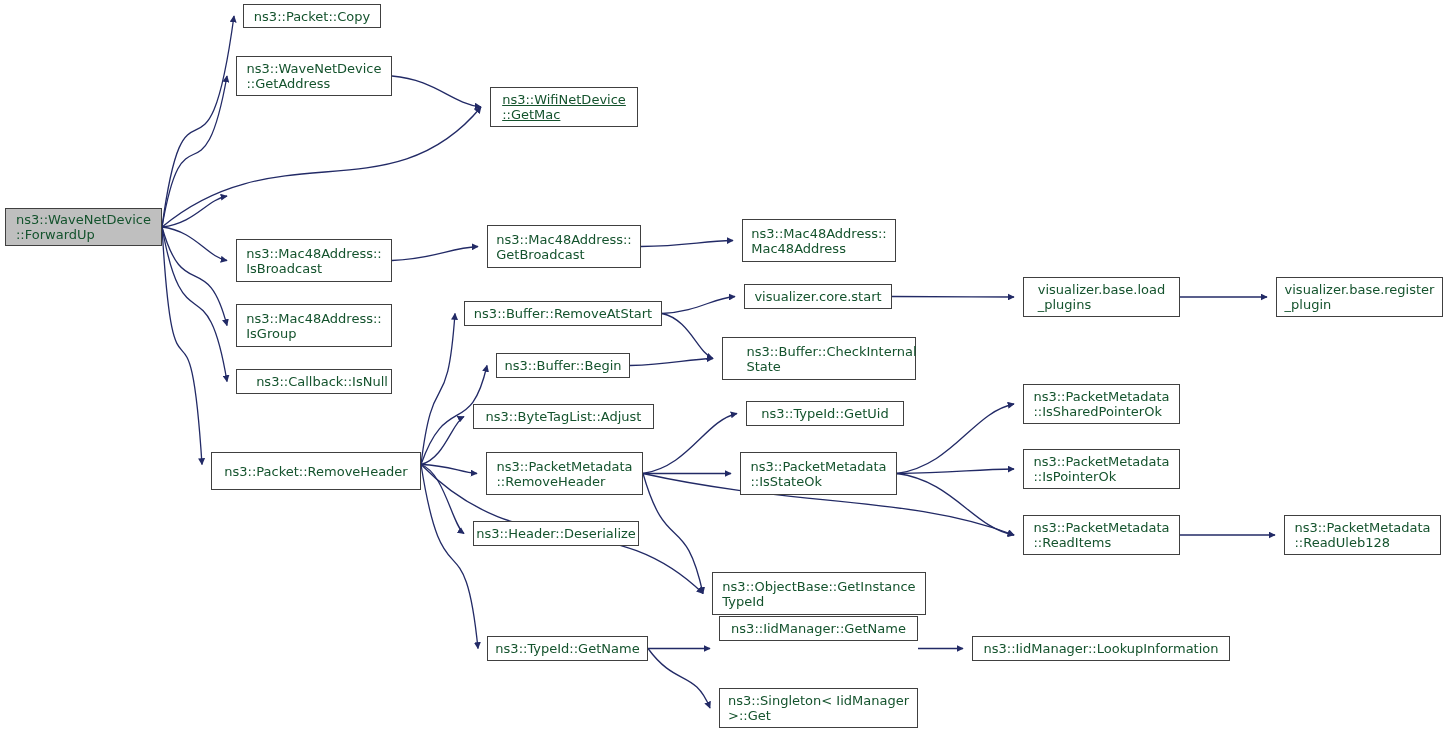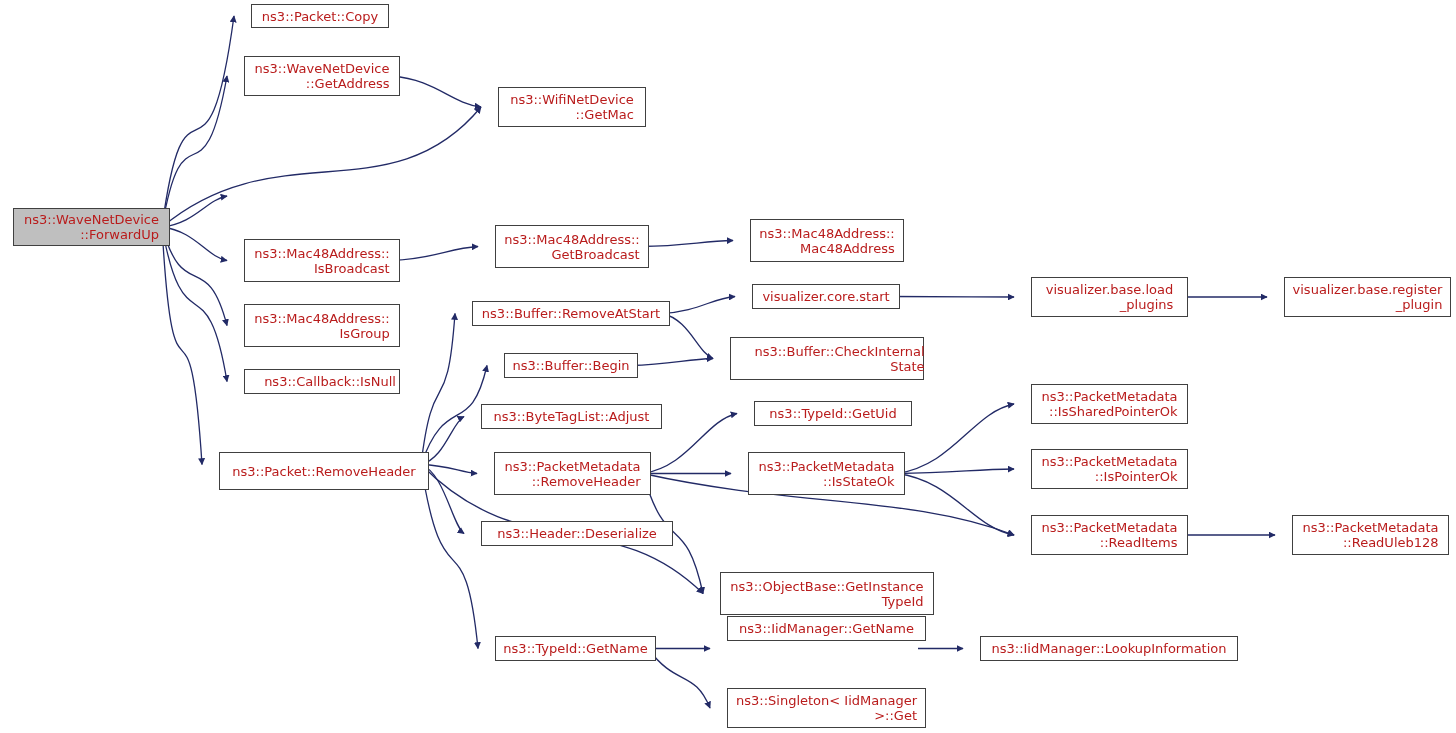--- a/index.html
+++ b/index.html
@@ -10,27 +10,26 @@
     font-family:"DejaVu Sans","Liberation Sans",sans-serif;
     overflow:hidden;
   }
   #edges{position:absolute;left:0;top:0;width:1456px;height:733px;pointer-events:none;}
   .node{
     position:absolute;
     box-sizing:border-box;
     border:1px solid #404040;
     background:#ffffff;
     display:flex;align-items:center;justify-content:center;
-    text-align:right;
-    color:#b91c1c;
+    text-align:left;
+    color:#14532d;
     font-size:13px;
     line-height:15px;
     white-space:pre-line;
     letter-spacing:0px;
-    margin-left:8px;
   }
   .node.root{
     background:#bfbfbf;
     border:1px solid #404040;
   }
   .node span{display:block;padding:0 4px;}
 </style>
 </head>
 <body>
 
@@ -74,21 +73,21 @@
       <path d="M 421,464.5 C 444.1,611.7 463.9,510.5 478,648.5" fill="none" stroke="#222a66" stroke-width="1.3" marker-end="url(#arrow)"></path>
       <path d="M 648,648.5 C 679.95,648.5 690.6,648.5 710,648.5" fill="none" stroke="#222a66" stroke-width="1.3" marker-end="url(#arrow)"></path>
       <path d="M 918,648.5 C 942.3,648.5 950.4,648.5 963,648.5" fill="none" stroke="#222a66" stroke-width="1.3" marker-end="url(#arrow)"></path>
       <path d="M 648,648.5 C 676.4,687.175 694.15,669.325 710,708" fill="none" stroke="#222a66" stroke-width="1.3" marker-end="url(#arrow)"></path>
     </svg>
 <div class="node root" style="left: 5px; top: 208px; width: 157px; height: 38px;"><span>ns3::WaveNetDevice
 ::ForwardUp</span></div>
     <div class="node" style="left: 243px; top: 4px; width: 138px; height: 24px;"><span>ns3::Packet::Copy</span></div>
     <div class="node" style="left: 236px; top: 56px; width: 156px; height: 40px;"><span>ns3::WaveNetDevice
 ::GetAddress</span></div>
-    <div class="node" style="left: 490px; top: 87px; width: 148px; height: 40px;"><span>ns3::WifiNetDevice
+    <div class="node" style="left: 490px; top: 87px; width: 148px; height: 40px; text-decoration: underline;"><span>ns3::WifiNetDevice
 ::GetMac</span></div>
     <div class="node" style="left: 236px; top: 239px; width: 156px; height: 43px;"><span>ns3::Mac48Address::
 IsBroadcast</span></div>
     <div class="node" style="left: 487px; top: 225px; width: 154px; height: 43px;"><span>ns3::Mac48Address::
 GetBroadcast</span></div>
     <div class="node" style="left: 742px; top: 219px; width: 154px; height: 43px;"><span>ns3::Mac48Address::
 Mac48Address</span></div>
     <div class="node" style="left: 236px; top: 304px; width: 156px; height: 43px;"><span>ns3::Mac48Address::
 IsGroup</span></div>
     <div class="node" style="left: 236px; top: 369px; width: 156px; height: 25px; padding-left: 16px;"><span>ns3::Callback::IsNull</span></div>
@@ -109,21 +108,21 @@
     <div class="node" style="left: 740px; top: 452px; width: 157px; height: 43px;"><span>ns3::PacketMetadata
 ::IsStateOk</span></div>
     <div class="node" style="left: 1023px; top: 384px; width: 157px; height: 40px;"><span>ns3::PacketMetadata
 ::IsSharedPointerOk</span></div>
     <div class="node" style="left: 1023px; top: 449px; width: 157px; height: 40px;"><span>ns3::PacketMetadata
 ::IsPointerOk</span></div>
     <div class="node" style="left: 1023px; top: 515px; width: 157px; height: 40px;"><span>ns3::PacketMetadata
 ::ReadItems</span></div>
     <div class="node" style="left: 1284px; top: 515px; width: 157px; height: 40px;"><span>ns3::PacketMetadata
 ::ReadUleb128</span></div>
-    <div class="node" style="left: 473px; top: 521px; width: 192px; height: 25px;"><span>ns3::Header::Deserialize</span></div>
+    <div class="node" style="left: 473px; top: 521px; width: 166px; height: 25px;"><span>ns3::Header::Deserialize</span></div>
     <div class="node" style="left: 712px; top: 572px; width: 214px; height: 43px;"><span>ns3::ObjectBase::GetInstance
 TypeId</span></div>
     <div class="node" style="left: 487px; top: 636px; width: 161px; height: 25px;"><span>ns3::TypeId::GetName</span></div>
     <div class="node" style="left: 719px; top: 616px; width: 199px; height: 25px;"><span>ns3::IidManager::GetName</span></div>
     <div class="node" style="left: 972px; top: 636px; width: 258px; height: 25px;"><span>ns3::IidManager::LookupInformation</span></div>
     <div class="node" style="left: 719px; top: 688px; width: 199px; height: 40px;"><span>ns3::Singleton&lt; IidManager
 &gt;::Get</span></div>
   </div>
 
 </body></html>

